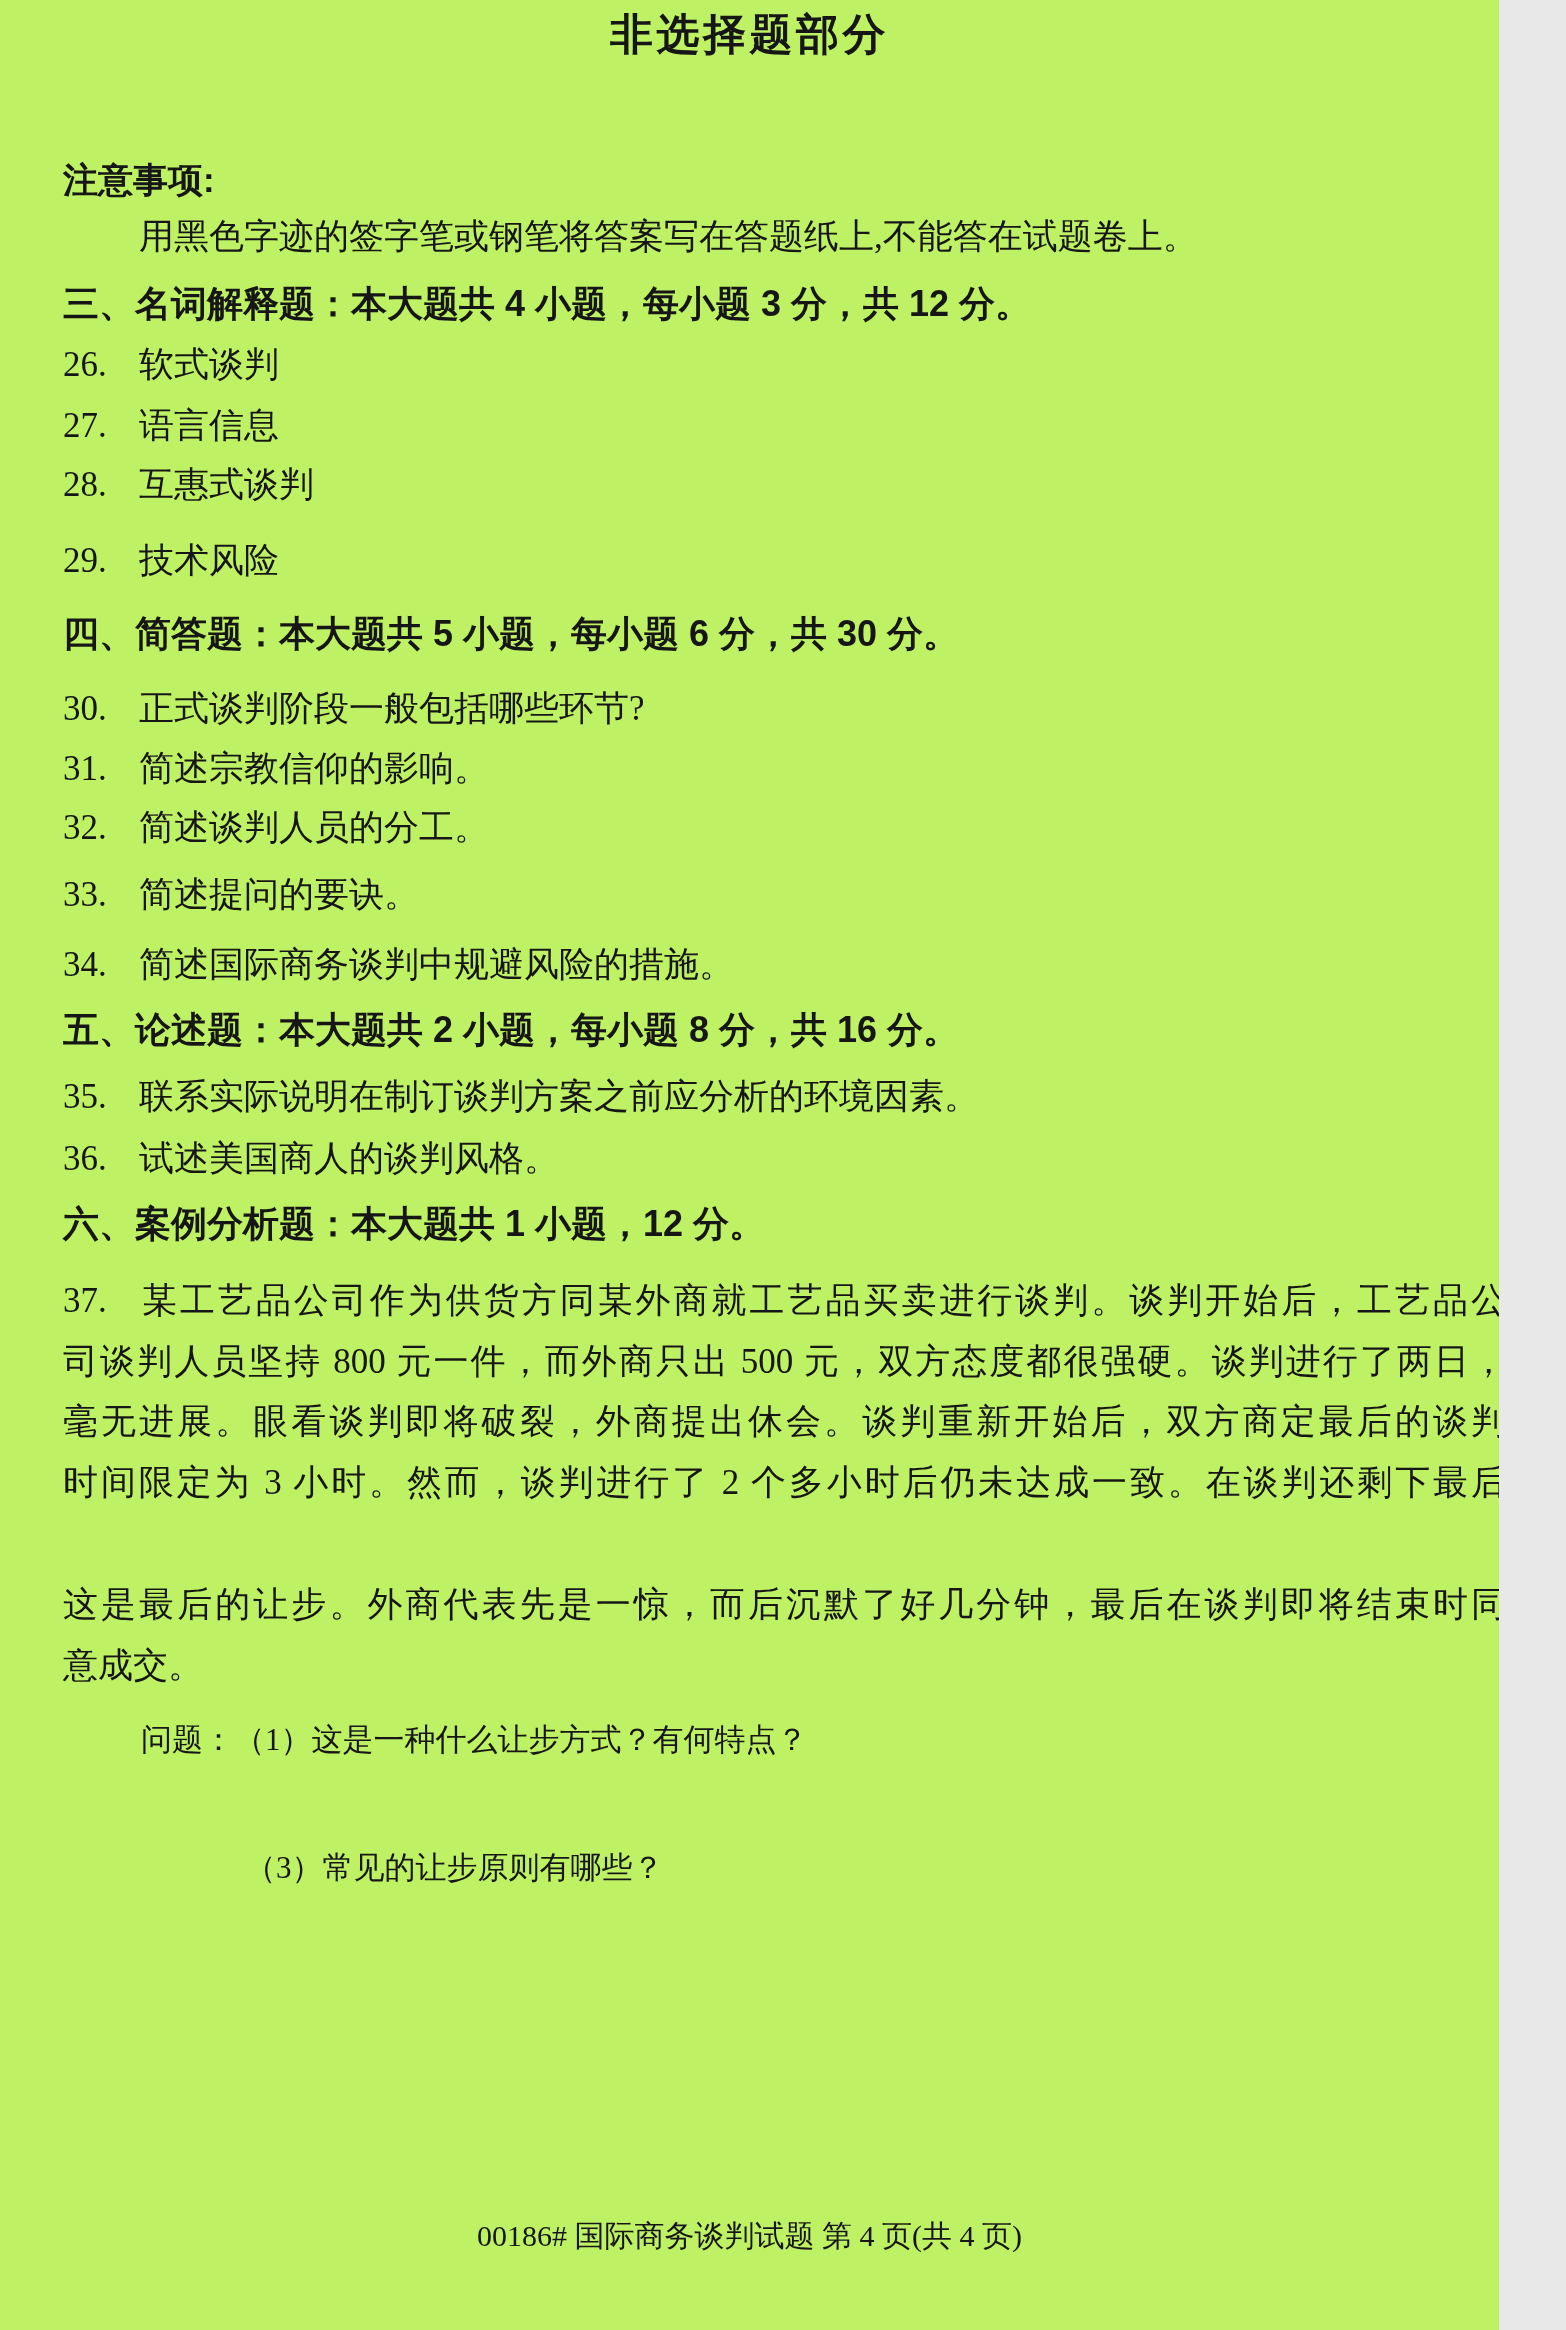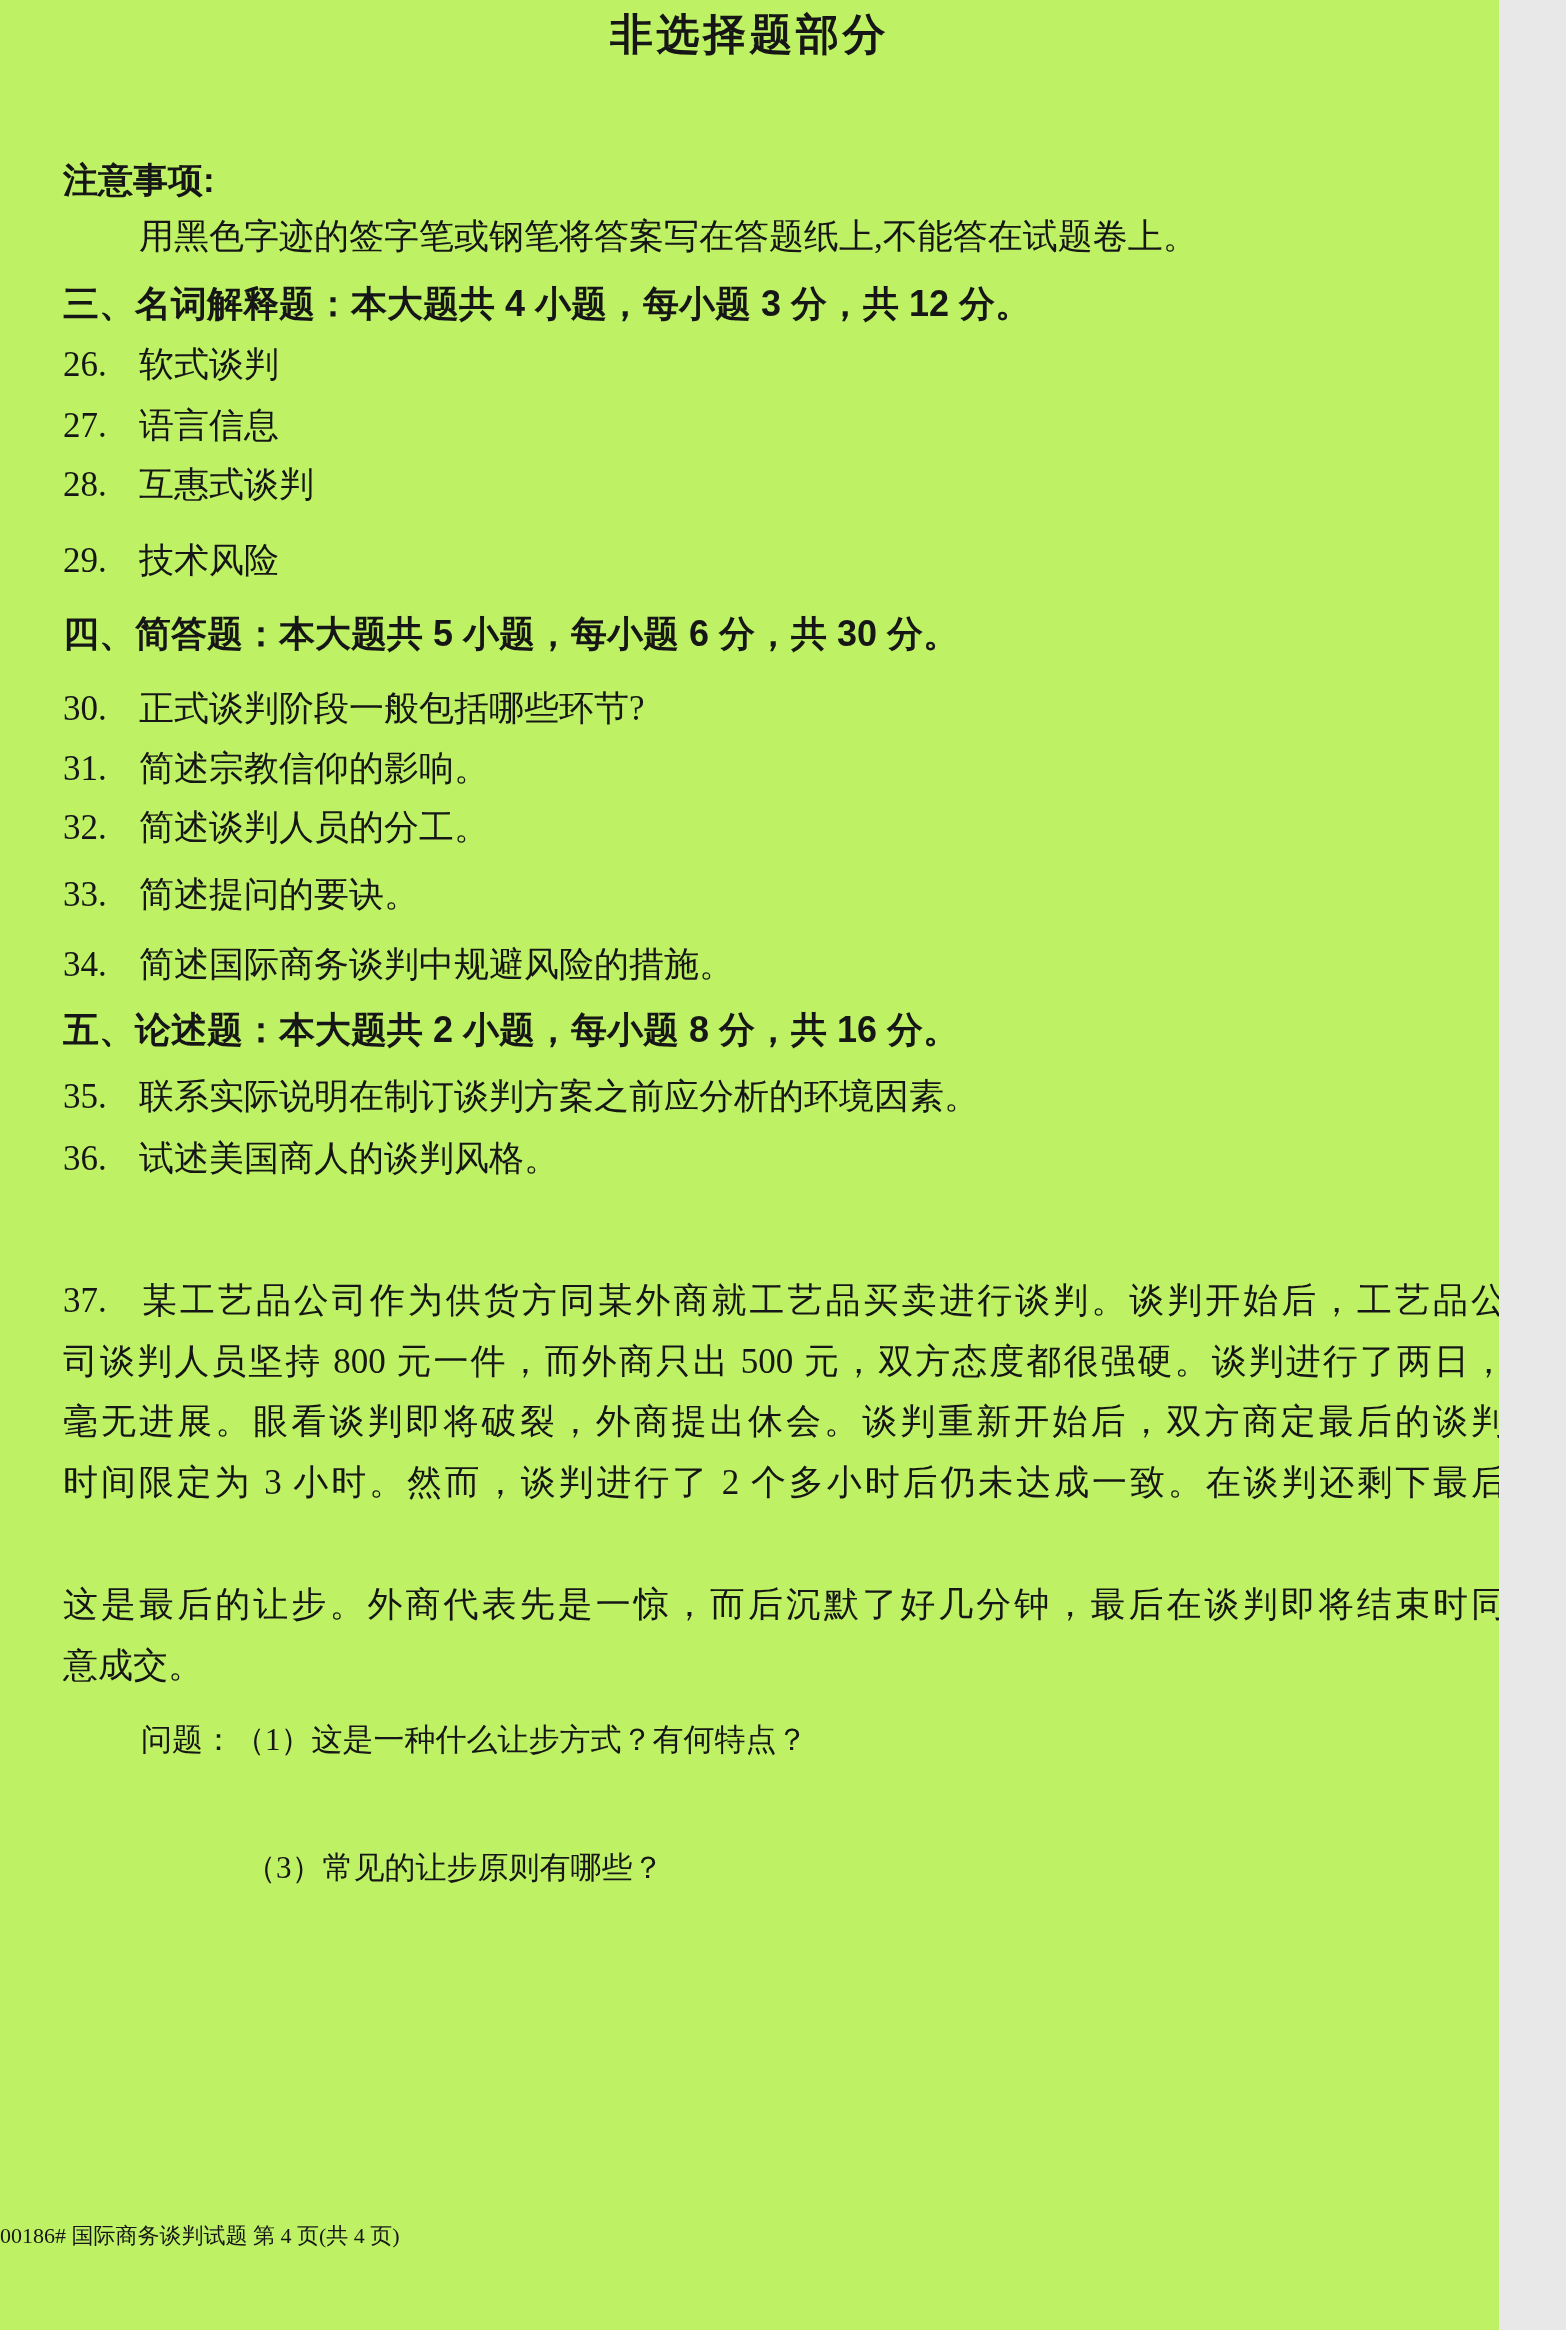--- a/index.html
+++ b/index.html
@@ -72,22 +72,22 @@
     font-size:31px;
     white-space:nowrap;
   }
   .footer{
     position:absolute;
     left:0;
     width:100%;
     top:2211px;
     height:49px;
     line-height:49px;
-    text-align:left;
-    font-size:22px;
+    text-align:center;
+    font-size:30px;
   }
 </style>
 </head>
 <body>
 
 <div class="page">
 
   <div class="doc-title">非选择题部分</div>
 
   <div class="line notice-label">注意事项:</div>
@@ -128,20 +128,21 @@
 
   <div class="line heading" style="top:1005px">五、论述题：本大题共 2 小题，每小题 8 分，共 16 分。</div>
 
   <div class="line" style="top:1072px">
     <span class="num">35.</span><span>联系实际说明在制订谈判方案之前应分析的环境因素。</span>
   </div>
   <div class="line" style="top:1134px">
     <span class="num">36.</span><span>试述美国商人的谈判风格。</span>
   </div>
 
+  <div class="line heading" style="top:1199px">六、案例分析题：本大题共 1 小题，12 分。</div>
 
   <div class="case-line" style="top:1270px">
     <span class="num">37.</span><span>某工艺品公司作为供货方同某外商就工艺品买卖进行谈判。谈判开始后，工艺品公</span>
   </div>
   <div class="case-line" style="top:1331px">司谈判人员坚持 800 元一件，而外商只出 500 元，双方态度都很强硬。谈判进行了两日，</div>
   <div class="case-line" style="top:1391px">毫无进展。眼看谈判即将破裂，外商提出休会。谈判重新开始后，双方商定最后的谈判</div>
   <div class="case-line" style="top:1452px">时间限定为 3 小时。然而，谈判进行了 2 个多小时后仍未达成一致。在谈判还剩下最后</div>
   <div class="case-line" style="top:1574px">这是最后的让步。外商代表先是一惊，而后沉默了好几分钟，最后在谈判即将结束时同</div>
   <div class="case-line last" style="top:1635px">意成交。</div>
 

